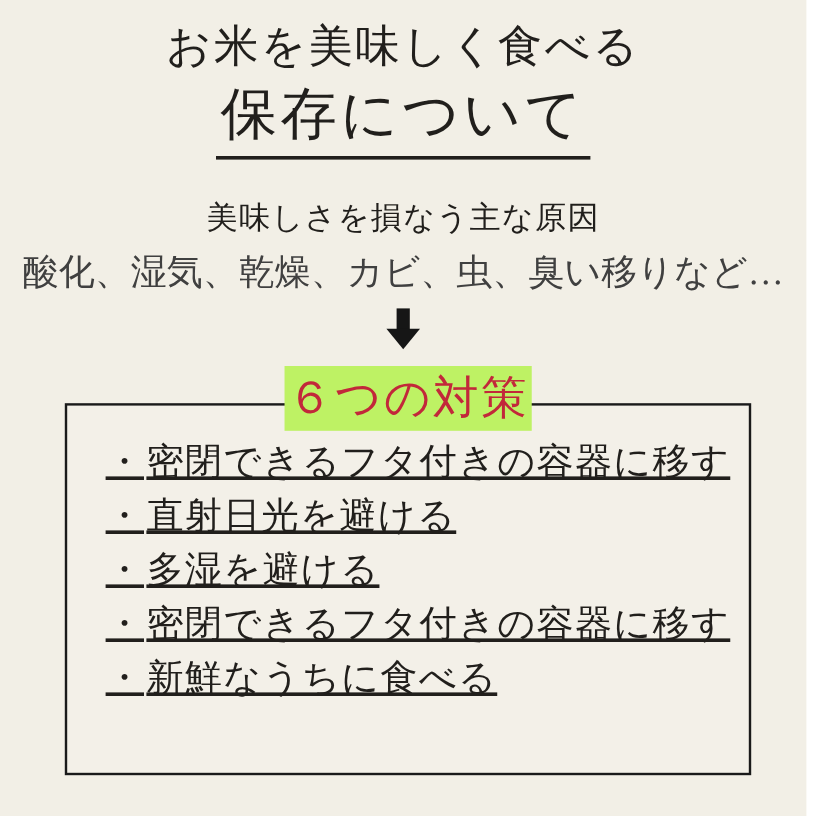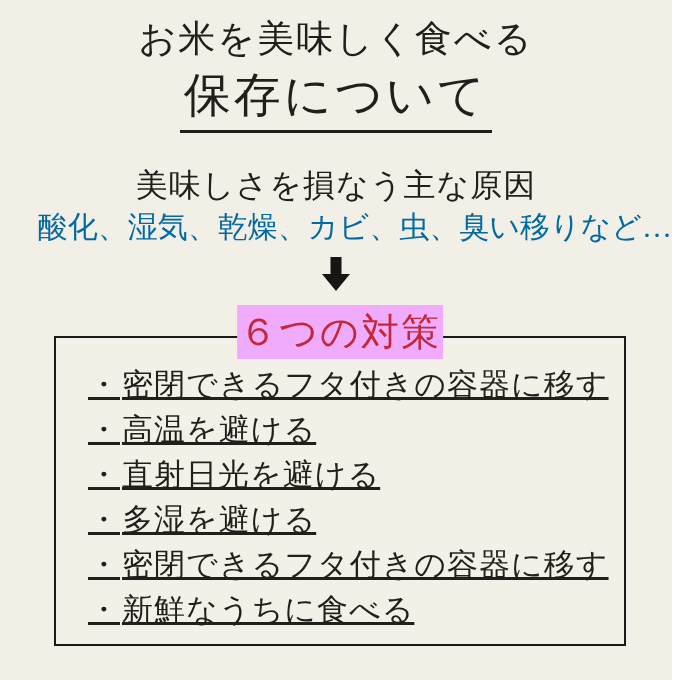--- a/index.html
+++ b/index.html
@@ -29,21 +29,21 @@
     font-size:47px;
     letter-spacing:3px;
   }
   .main-title .underlined{
     display:inline-block;
     border-bottom:3px solid #211f1c;
     padding:0 4px 3px 4px;
   }
   .causes-heading{
     top:164px;
-    font-size:32px;
+    font-size:26px;
     letter-spacing:1px;
     font-family:Liberation Mono, monospace;
   }
   .causes-list{
     top:207px;
     font-size:30px;
     letter-spacing:0;
   }
   
   .arrow{
@@ -75,21 +75,21 @@
     width:572px;height:310px;
     box-sizing:border-box;
     border:2px solid #1a1a1a;
     background:#f3f0e8;
   }
   .box-title{
     position:absolute;
     top:-33px;
     left:50%;
     transform:translateX(-50%);
-    background:#f0abfc;
+    background:#bef264;
     color:#c2283a;
     font-size:38px;
     line-height:54px;
     padding:0 2px;
     letter-spacing:2px;
     white-space:nowrap;
   }
   .measures{
     list-style:none;
     margin:0;
@@ -98,21 +98,21 @@
   .measures li{
     font-size:31px;
     line-height:45px;
     letter-spacing:1px;
     white-space:nowrap;
     text-decoration:underline;
   }
   .measures .bullet{
     margin-right:2px;
   }
-  .red{color:#0369a1;text-align:right;}
+  .red{color:#404040;}
 </style>
 </head>
 <body>
 
 <div class="canvas">
 
   <div class="center-line subtitle">お米を美味しく食べる</div>
 
   <div class="center-line main-title">
     <span class="underlined">保存について</span>
@@ -128,23 +128,20 @@
   </div>
 
   <div class="box">
     <div class="box-title">６つの対策</div>
 
     <ul class="measures">
       <li>
         <span class="bullet">・</span><span>密閉できるフタ付きの容器に移す</span>
       </li>
       <li>
-        <span class="bullet">・</span><span>高温を避ける</span>
-      </li>
-      <li>
         <span class="bullet">・</span><span>直射日光を避ける</span>
       </li>
       <li>
         <span class="bullet">・</span><span>多湿を避ける</span>
       </li>
       <li>
         <span class="bullet">・</span><span>密閉できるフタ付きの容器に移す</span>
       </li>
       <li>
         <span class="bullet">・</span><span>新鮮なうちに食べる</span>

